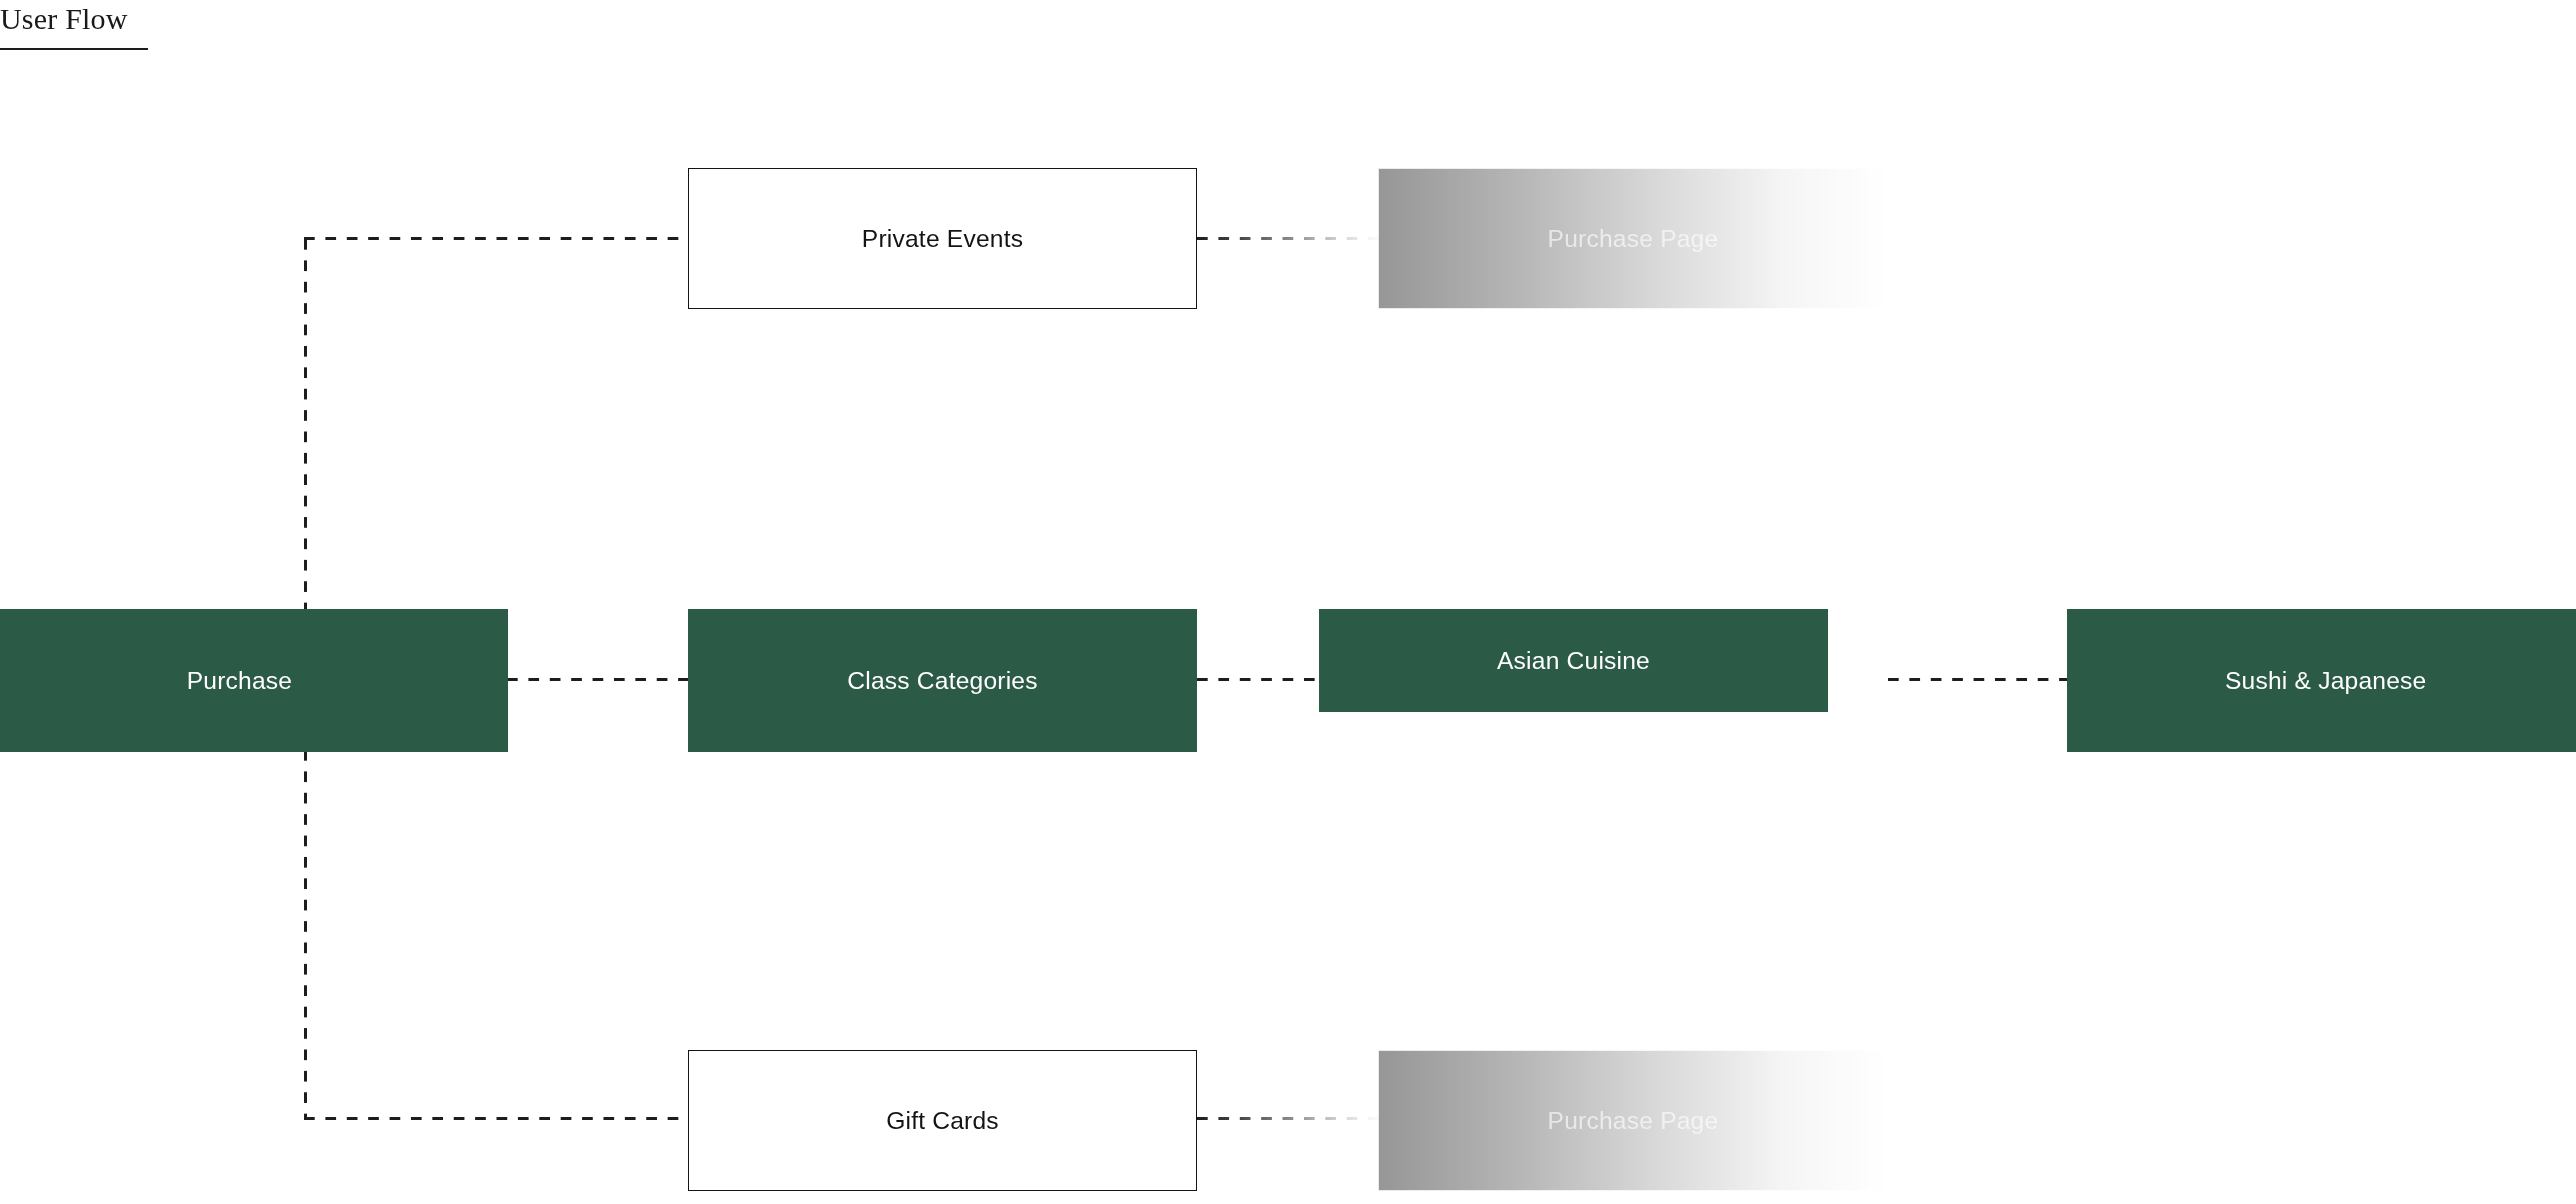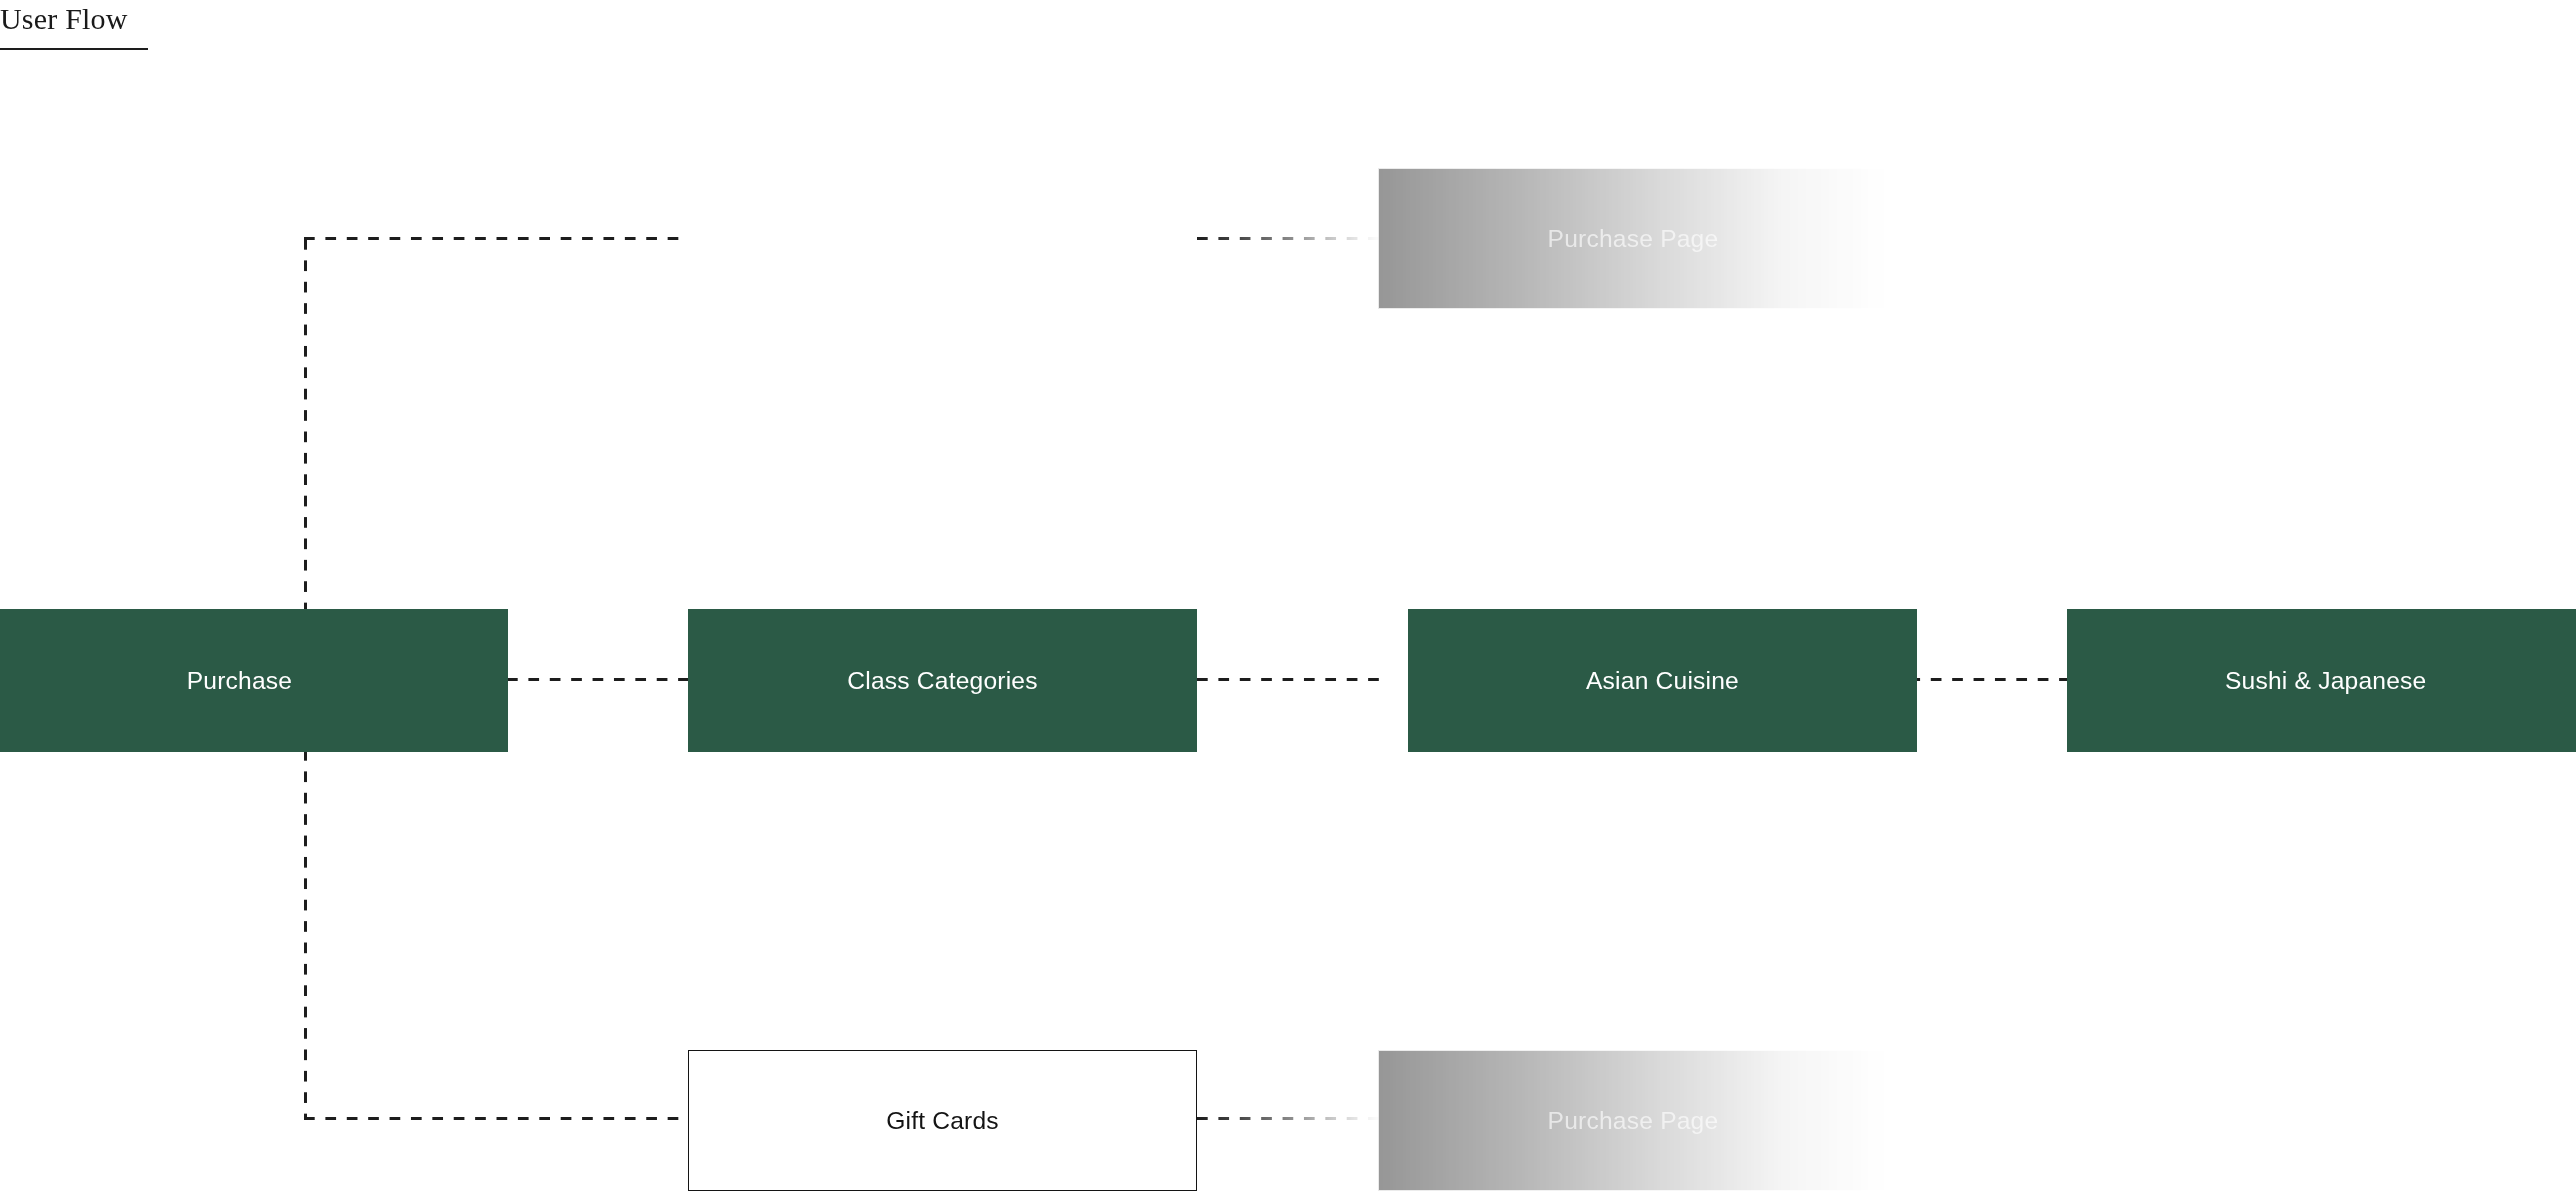--- a/index.html
+++ b/index.html
@@ -152,34 +152,37 @@
   <div class="conn h" style="left:304px; top:237px; width:385px;"></div>
 
   <div class="conn v" style="left:304px; top:750px; width:3.2px; height:369px;"></div>
 
   <div class="conn h" style="left:304px; top:1117px; width:385px;"></div>
 
   <div class="conn h fade" style="left:1197px; top:237px; width:184px;"></div>
 
   <div class="conn h fade" style="left:1197px; top:1117px; width:184px;"></div>
 
+  <div class="node outline" style="left:688px; top:168px; width:509px; height:141px;">
+    <span class="node-label">Private Events</span>
+  </div>
 
   <div class="node ghost" style="left:1378px; top:168px; width:510px; height:141px;">
     <span class="node-label">Purchase Page</span>
   </div>
 
   <div class="node primary" style="left:-28.5px; top:609px; width:536px; height:143px;">
     <span class="node-label">Purchase</span>
   </div>
 
   <div class="node primary" style="left:688px; top:609px; width:509px; height:143px;">
     <span class="node-label">Class Categories</span>
   </div>
 
-  <div class="node primary" style="left:1408px; top:609px; width:509px; height:143px;">
+  <div class="node primary" style="left:1319px; top:609px; width:509px; height:103px;">
     <span class="node-label">Asian Cuisine</span>
   </div>
 
   <div class="node primary" style="left:2067px; top:609px; width:537px; height:143px;">
     <span class="node-label" style="position:relative; left:-14.3px;margin-left:9px;">Sushi &amp; Japanese</span>
   </div>
 
   <div class="node outline" style="left:688px; top:1050px; width:509px; height:141px;">
     <span class="node-label">Gift Cards</span>
   </div>

